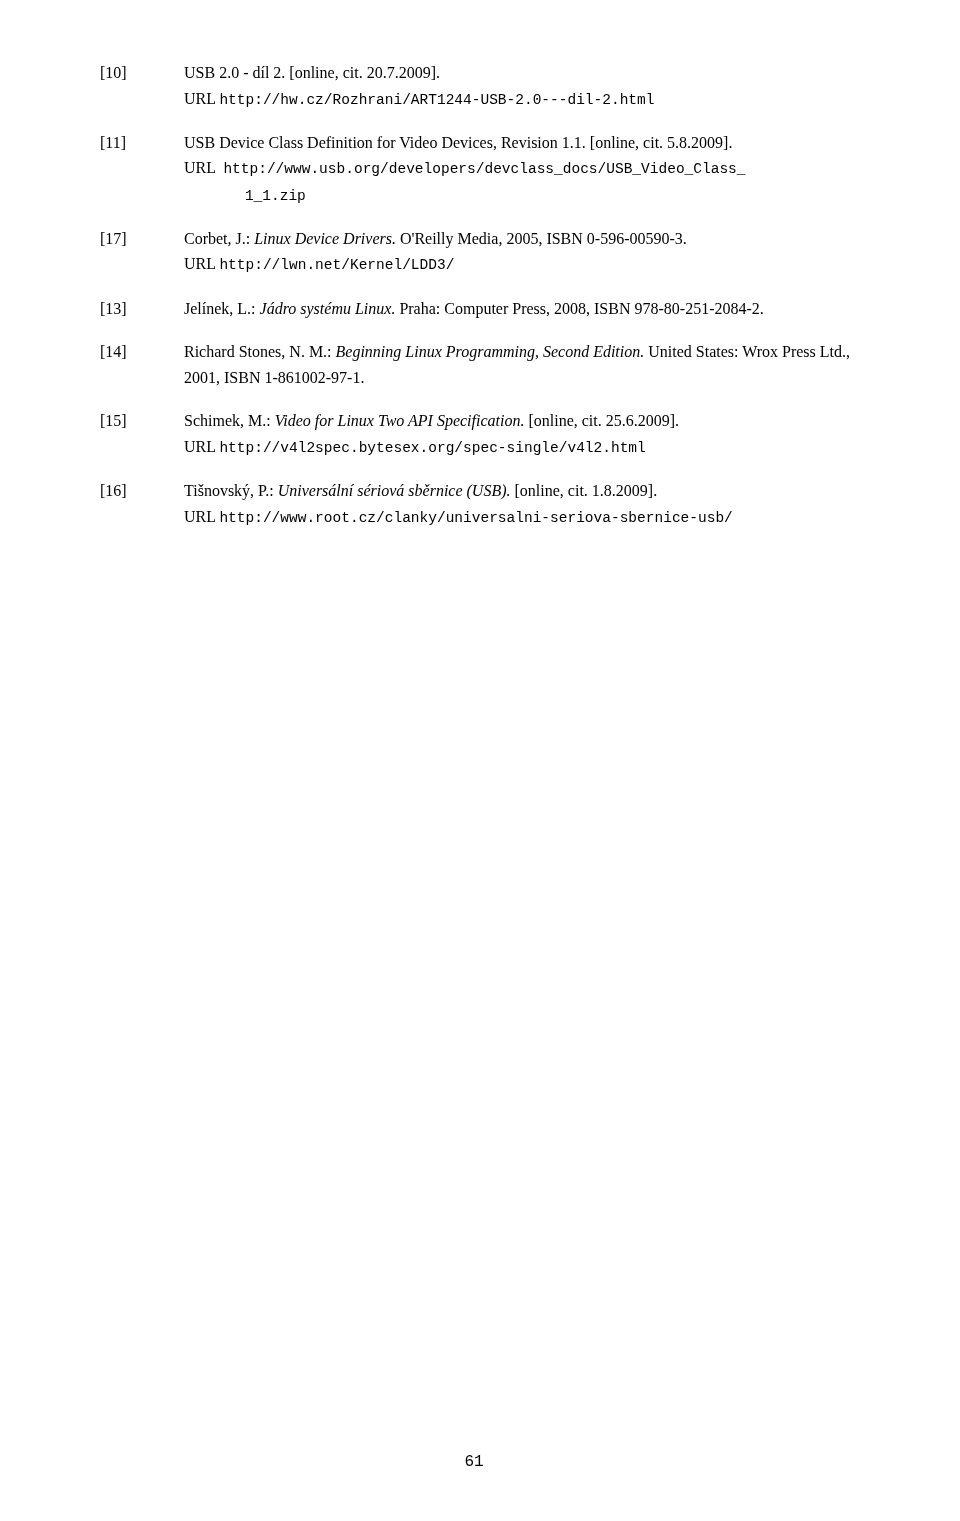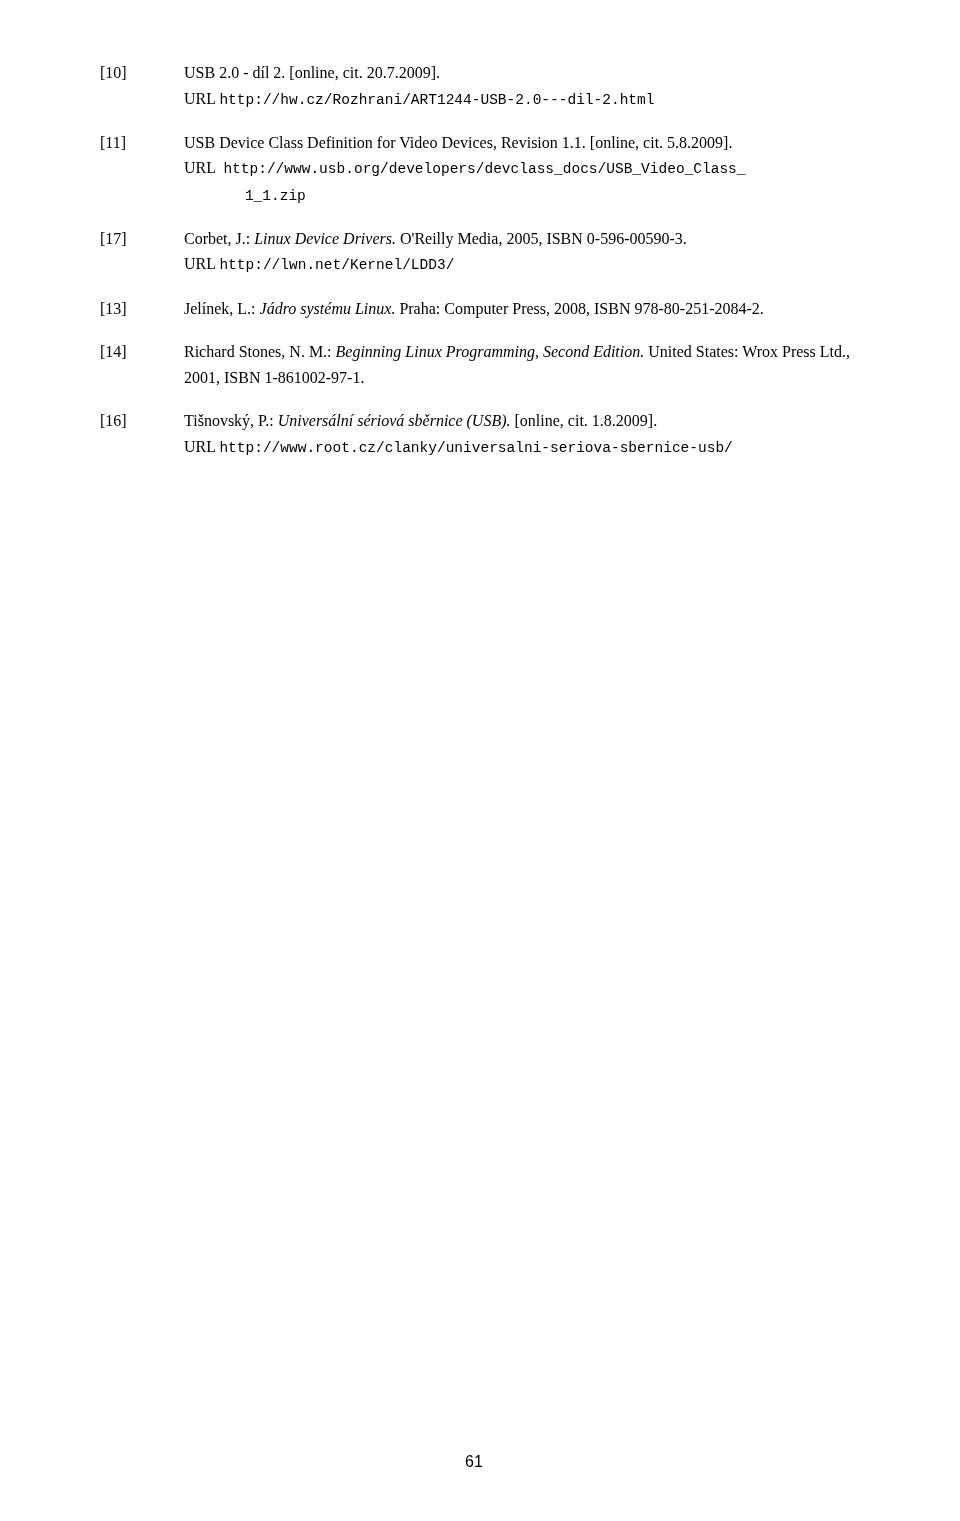--- a/index.html
+++ b/index.html
@@ -50,21 +50,21 @@
     .ref-text em {
       font-style: italic;
     }
 
     .page-number {
       text-align: center;
       position: absolute;
       bottom: 50px;
       left: 0;
       right: 12px;
-      font-family: Liberation Sans, sans-serif;
+      font-family: Liberation Mono, monospace;
       font-size: 16px;
     }
   </style>
 </head>
 <body>
 
 <div class="page-content">
 
   <div class="ref-entry" id="ref-10">
     <span class="ref-number">[10]</span>
@@ -97,20 +97,27 @@
     </span>
   </div>
 
   <div class="ref-entry" id="ref-14">
     <span class="ref-number">[14]</span>
     <span class="ref-text">
       Richard Stones, N. M.: <em>Beginning Linux Programming, Second Edition.</em> United States: Wrox Press Ltd., 2001, ISBN 1-861002-97-1.
     </span>
   </div>
 
+  <div class="ref-entry" id="ref-15">
+    <span class="ref-number">[15]</span>
+    <span class="ref-text">
+      Schimek, M.: <em>Video for Linux Two API Specification.</em> [online, cit. 25.6.2009].<br>
+      URL <span class="monospace">http://v4l2spec.bytesex.org/spec-single/v4l2.html</span>
+    </span>
+  </div>
 
   <div class="ref-entry" id="ref-16">
     <span class="ref-number">[16]</span>
     <span class="ref-text">
       Tišnovský, P.: <em>Universální sériová sběrnice (USB).</em> [online, cit. 1.8.2009].<br>
       URL <span class="monospace">http://www.root.cz/clanky/universalni-seriova-sbernice-usb/</span>
     </span>
   </div>
 
 </div>

